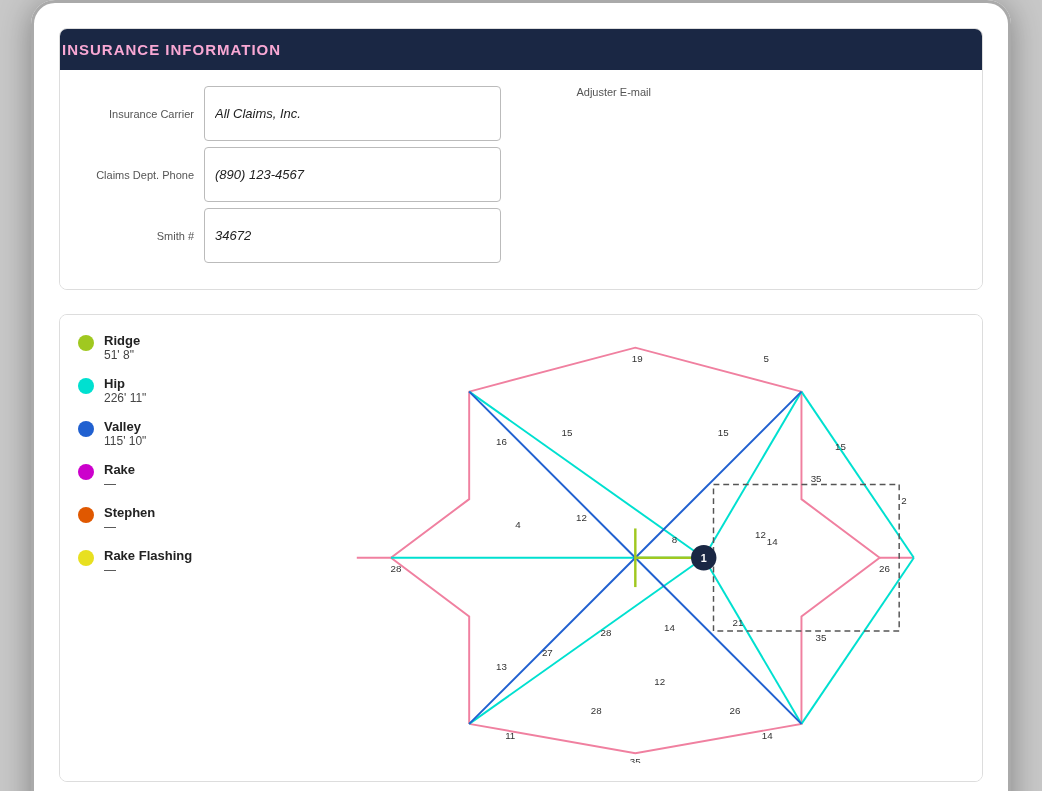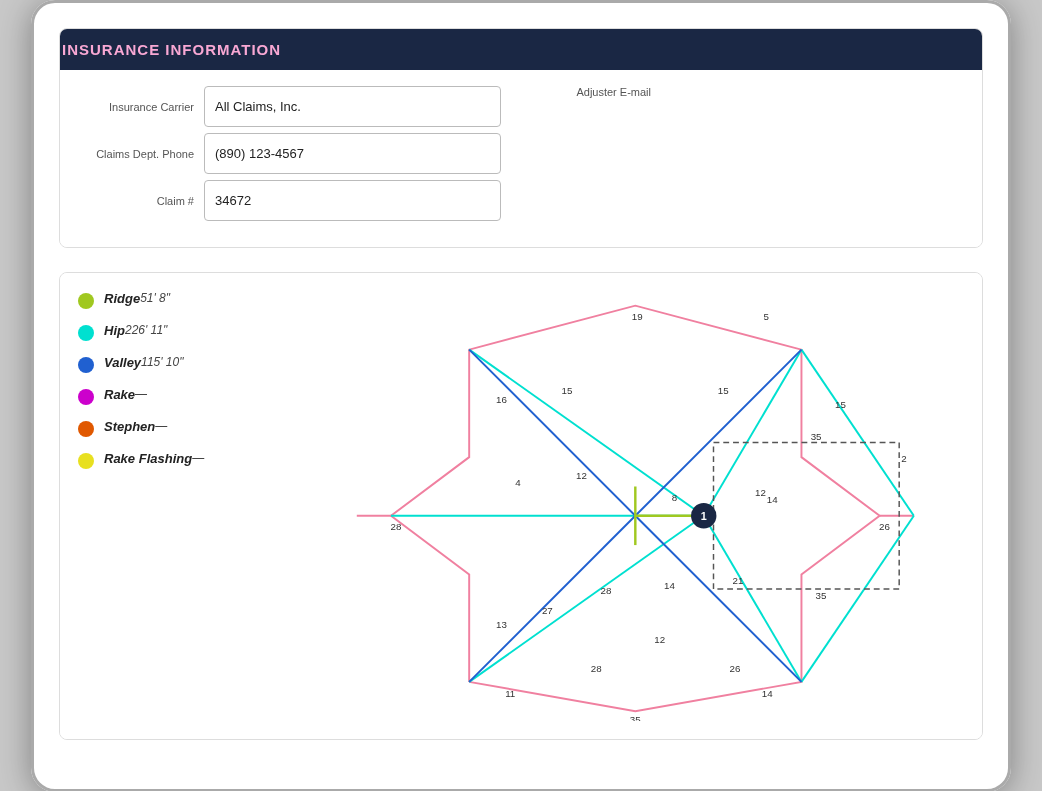--- a/index.html
+++ b/index.html
@@ -53,26 +53,27 @@
     .form-label {
       font-size: 11px;
       color: #555;
       text-align: right;
       min-width: 110px;
       flex-shrink: 0;
     }
     .form-input {
       border: 1px solid #bbb;
       border-radius: 4px;
-      padding: 12px 10px;
+      padding: 19px 10px;
       font-size: 13px;
       color: #222;
       flex: 1;
       background: #fff;
       min-width: 0;
+      font-style: italic;
     }
     
     .roof-section-body {
       padding: 18px 18px 14px 18px;
       background: #fff;
       display: flex;
       gap: 0;
     }
     .legend {
       min-width: 170px;
@@ -88,22 +89,21 @@
     }
     .legend-dot {
       width: 16px;
       height: 16px;
       border-radius: 50%;
       margin-top: 2px;
       flex-shrink: 0;
     }
     .legend-text {
       display: flex;
-      flex-direction: row;
-      font-style: italic;
+      flex-direction: column;
     }
     .legend-name {
       font-size: 13px;
       font-weight: 700;
       color: #222;
     }
     .legend-value {
       font-size: 12px;
       color: #444;
     }
@@ -130,21 +130,21 @@
         <div>
           <div class="form-row">
             <span class="form-label">Insurance Carrier</span>
             <input class="form-input" type="text" readonly="" value="All Claims, Inc." style="">
           </div>
           <div class="form-row">
             <span class="form-label">Claims Dept. Phone</span>
             <input class="form-input" type="text" readonly="" value="(890) 123-4567" style="">
           </div>
           <div class="form-row">
-            <span class="form-label">Claim #</span>
+            <span class="form-label">Smith #</span>
             <input class="form-input" type="text" readonly="" value="34672" style="">
           </div>
         </div>
 
         <div>
           <div class="form-row">
             <span class="form-label">Adjuster E-mail</span>
           </div>
         </div>
       </div>

